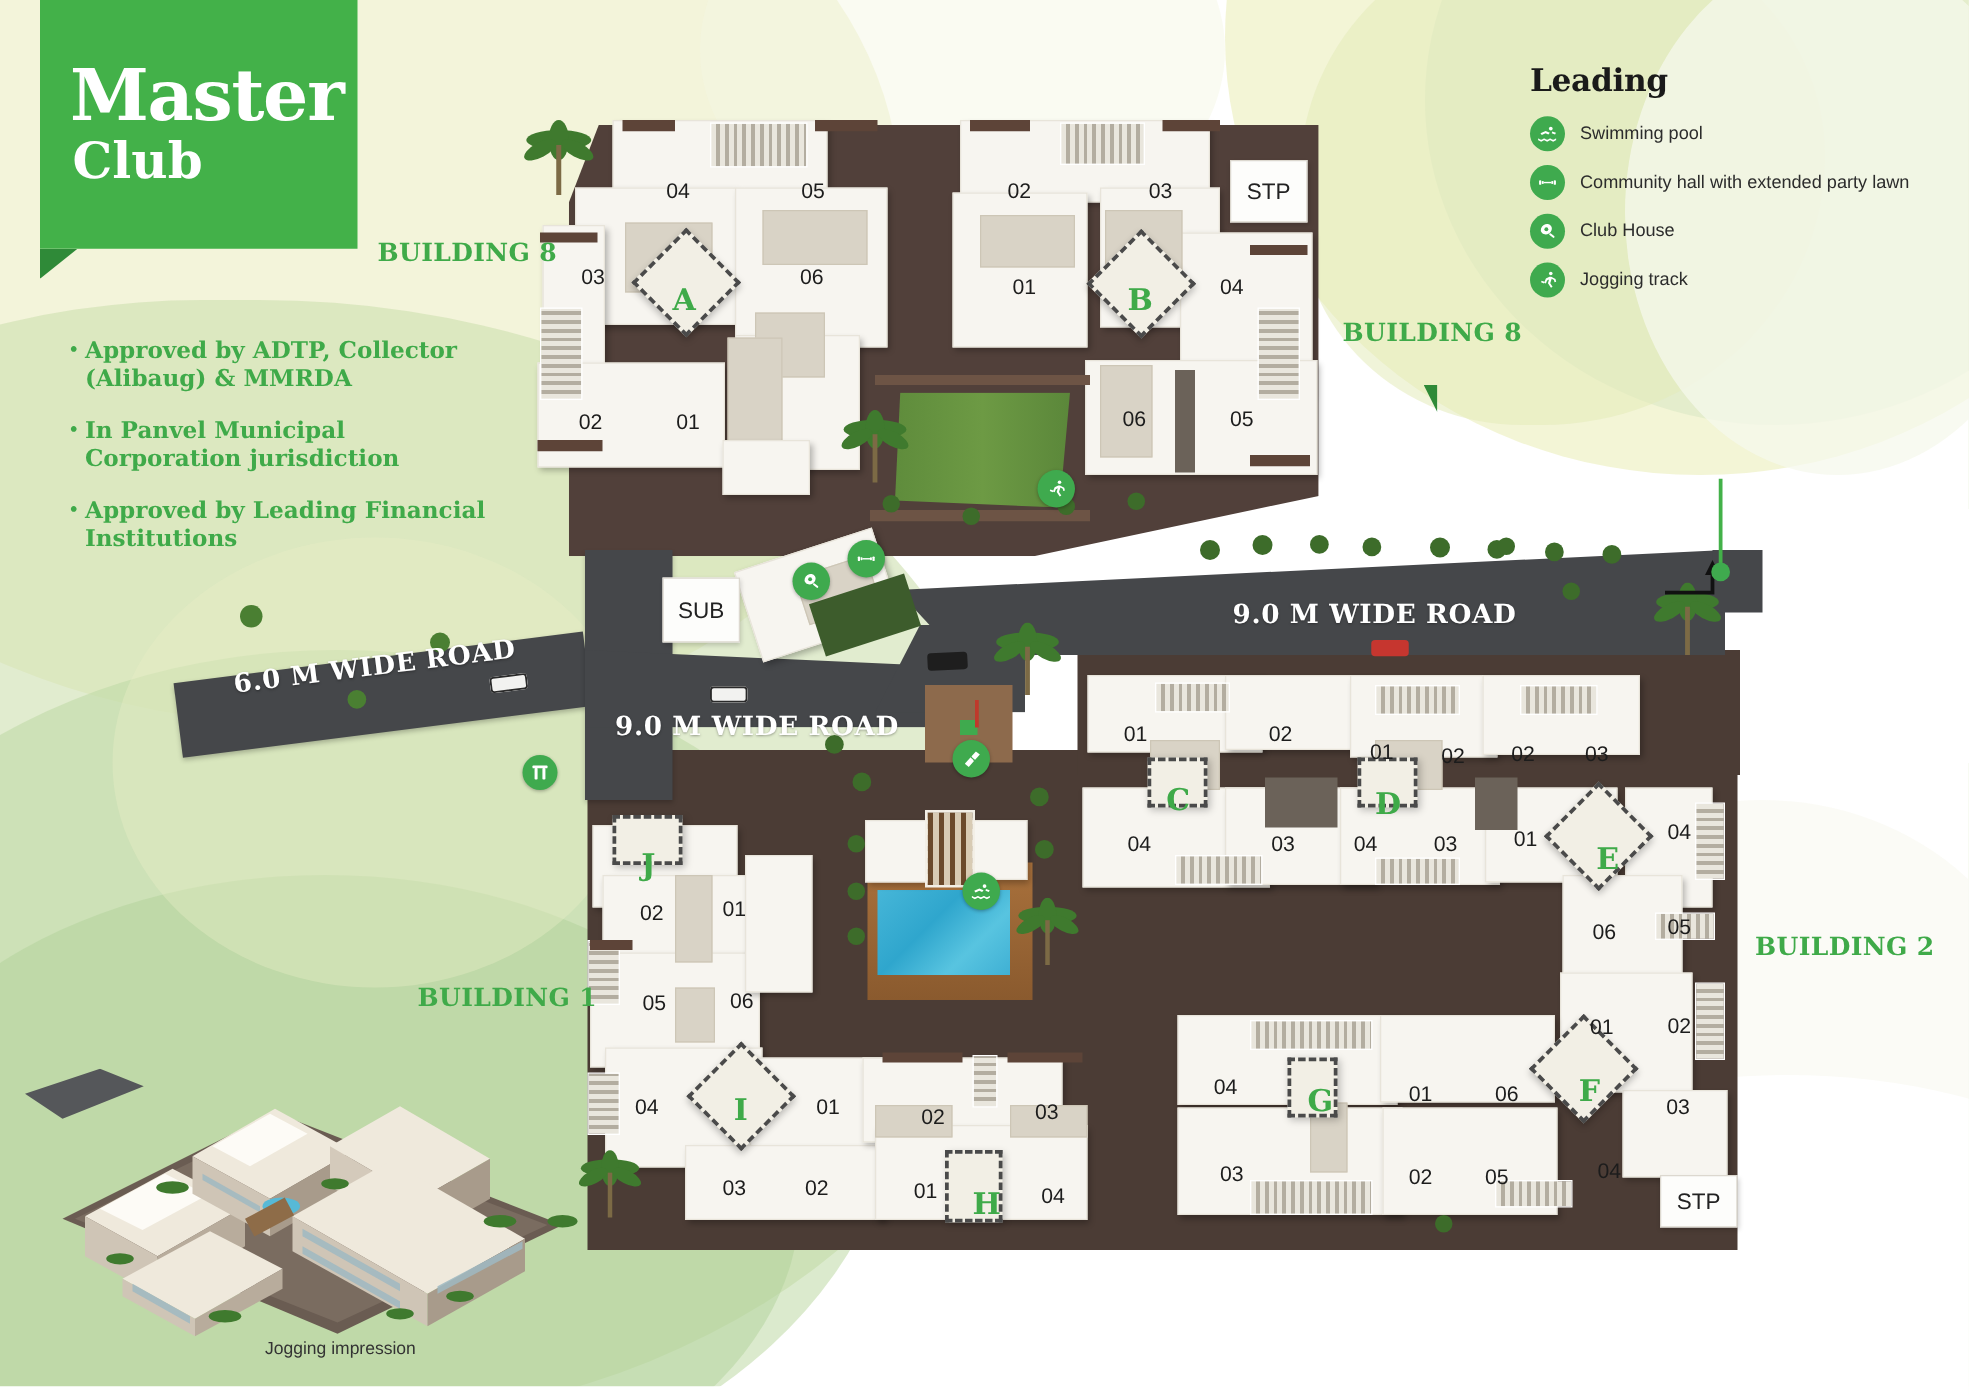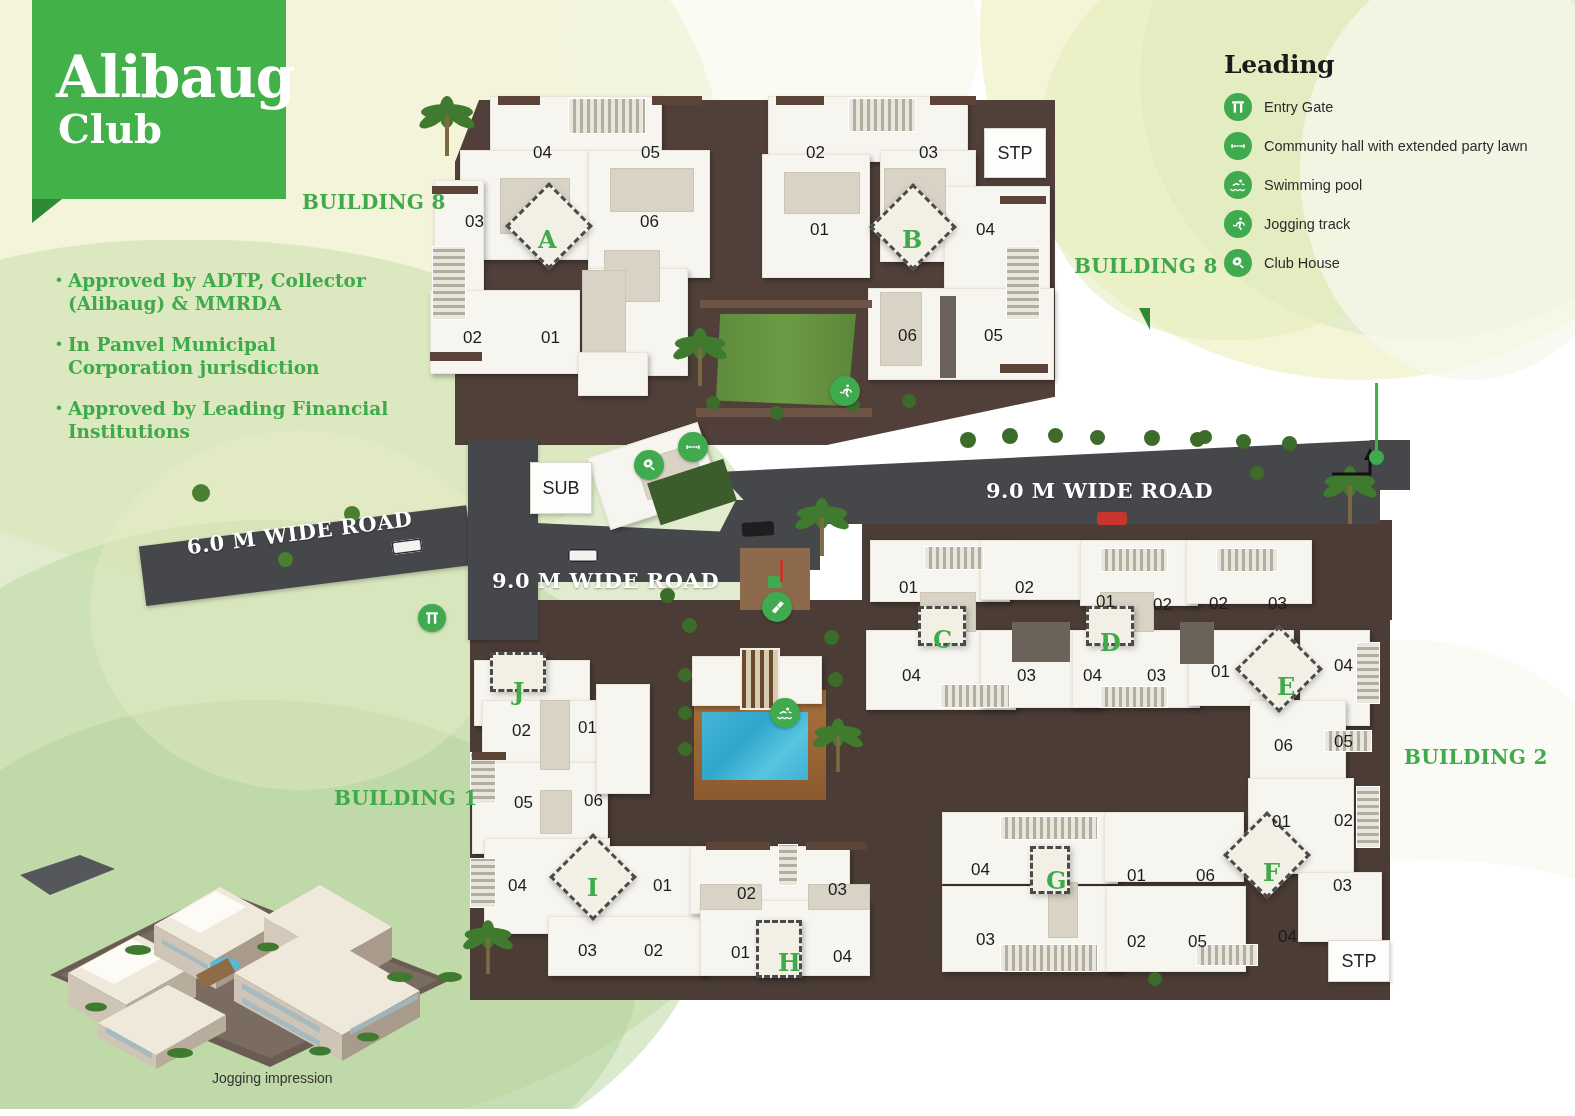--- a/index.html
+++ b/index.html
@@ -491,98 +491,88 @@
         <rect x="14.9" y="6.5" width="3.6" height="14" rx="1"></rect>
         </svg>
     </div>
 
     <div style="position:absolute; left:700px; top:300px; width:172px; height:8px; background:#6d5445;"></div>
     <div style="position:absolute; left:696px; top:408px; width:176px; height:9px; background:#6d5445;"></div>
   </div>
 
   <div class="ribbon-fold"></div>
   <div class="title-ribbon"></div>
-  <div class="title-main">Alibaug</div>
+  <div class="title-main">Master</div>
   <div class="title-sub">Club</div>
 
   <div class="bullets">
     <div class="bullet-row">
       <span class="bullet-dot">•</span>
       <span class="bullet-txt">Approved by ADTP, Collector (Alibaug) &amp; MMRDA</span>
     </div>
     <div class="bullet-row">
       <span class="bullet-dot">•</span>
       <span class="bullet-txt">In Panvel Municipal Corporation jurisdiction</span>
     </div>
     <div class="bullet-row">
       <span class="bullet-dot">•</span>
       <span class="bullet-txt">Approved by Leading Financial Institutions</span>
     </div>
   </div>
 
   <div class="legend">
     <div class="legend-title">Leading</div>
 
+
+
     <div class="legend-row">
       <span class="legend-ico">
-        <svg width="16" height="16" viewBox="0 0 24 24" fill="#fff">
-          <rect x="3" y="3.5" width="18" height="3.4" rx="1"></rect>
-          <rect x="5.5" y="6.5" width="3.6" height="14" rx="1"></rect>
-          <rect x="14.9" y="6.5" width="3.6" height="14" rx="1"></rect>
+        <svg width="18" height="18" viewBox="0 0 24 24" fill="#fff">
+          <circle cx="15.5" cy="6.5" r="2"></circle>
+          <path d="M4.5 11.5 10 9l4.5 2-1.6 1.8-3-1.4-4 1.9z"></path>
+          <path d="M17 9.5 21 11l-.9 1.8-3.6-1.4z"></path>
+          <path d="M2 17c1.6 0 1.6 1.4 3.2 1.4S6.8 17 8.4 17s1.6 1.4 3.2 1.4S13.2 17 14.8 17s1.6 1.4 3.2 1.4S19.6 17 21.2 17v2c-1.6 0-1.6 1.4-3.2 1.4S16.4 19 14.8 19s-1.6 1.4-3.2 1.4S10 19 8.4 19 6.8 20.4 5.2 20.4 3.6 19 2 19z"></path>
           </svg>
       </span>
-      <span class="legend-lbl">Entry Gate</span>
-    </div>
-
+      <span class="legend-lbl">Swimming pool</span>
+    </div>
 
     <div class="legend-row">
       <span class="legend-ico">
         <svg width="18" height="18" viewBox="0 0 24 24" fill="#fff">
           <rect x="3" y="9.5" width="2.4" height="5" rx="1"></rect>
             <rect x="18.6" y="9.5" width="2.4" height="5" rx="1"></rect>
           <rect x="6" y="10.5" width="2" height="3" rx=".7"></rect>
             <rect x="16" y="10.5" width="2" height="3" rx=".7"></rect>
           <rect x="8" y="11.3" width="8" height="1.5"></rect>
           </svg>
       </span>
       <span class="legend-lbl">Community hall with extended party lawn</span>
     </div>
 
     <div class="legend-row">
       <span class="legend-ico">
-        <svg width="18" height="18" viewBox="0 0 24 24" fill="#fff">
-          <circle cx="15.5" cy="6.5" r="2"></circle>
-          <path d="M4.5 11.5 10 9l4.5 2-1.6 1.8-3-1.4-4 1.9z"></path>
-          <path d="M17 9.5 21 11l-.9 1.8-3.6-1.4z"></path>
-          <path d="M2 17c1.6 0 1.6 1.4 3.2 1.4S6.8 17 8.4 17s1.6 1.4 3.2 1.4S13.2 17 14.8 17s1.6 1.4 3.2 1.4S19.6 17 21.2 17v2c-1.6 0-1.6 1.4-3.2 1.4S16.4 19 14.8 19s-1.6 1.4-3.2 1.4S10 19 8.4 19 6.8 20.4 5.2 20.4 3.6 19 2 19z"></path>
+        <svg width="17" height="17" viewBox="0 0 24 24" fill="#fff">
+          <ellipse cx="10" cy="9" rx="6.5" ry="5.6" transform="rotate(-32 10 9)"></ellipse>
+          <circle cx="10" cy="9" r="2.2" fill="#3faa4e"></circle>
+          <rect x="14.2" y="13" width="7" height="2.4" rx="1.2" transform="rotate(38 14.2 13)"></rect>
           </svg>
       </span>
-      <span class="legend-lbl">Swimming pool</span>
+      <span class="legend-lbl">Club House</span>
     </div>
 
     <div class="legend-row">
       <span class="legend-ico">
         <svg width="17" height="17" viewBox="0 0 24 24" fill="#fff">
           <circle cx="15" cy="4" r="2"></circle>
           <path d="M13.5 7.5 9.5 9.5l-2 5 2 .7 1.3-3.4 2.2-1-1.2 4.3 3.4 4.9 1.8-1.2-2.6-3.8 1.6-5.2 2.6 1.6.6 2.4 1.9-.5-.8-3.2-4.8-2.6z"></path>
           <path d="M8 13.4 4.6 12l-.6 1.9 3.4 1.4z"></path>
           </svg>
       </span>
       <span class="legend-lbl">Jogging track</span>
-    </div>
-
-    <div class="legend-row">
-      <span class="legend-ico">
-        <svg width="17" height="17" viewBox="0 0 24 24" fill="#fff">
-          <ellipse cx="10" cy="9" rx="6.5" ry="5.6" transform="rotate(-32 10 9)"></ellipse>
-          <circle cx="10" cy="9" r="2.2" fill="#3faa4e"></circle>
-          <rect x="14.2" y="13" width="7" height="2.4" rx="1.2" transform="rotate(38 14.2 13)"></rect>
-          </svg>
-      </span>
-      <span class="legend-lbl">Club House</span>
     </div>
   </div>
 
   <div class="callout-fold"></div>
   <div class="callout-line"></div>
   <div class="callout-dot"></div>
   <div class="callout-arrow">
     <svg width="52" height="28" viewBox="0 0 52 28">
       <path d="M2 26 H40 V10" stroke="#111" stroke-width="3" fill="none"></path>
       <path d="M40 0 L46 12 L34 12 Z" fill="#111"></path>

